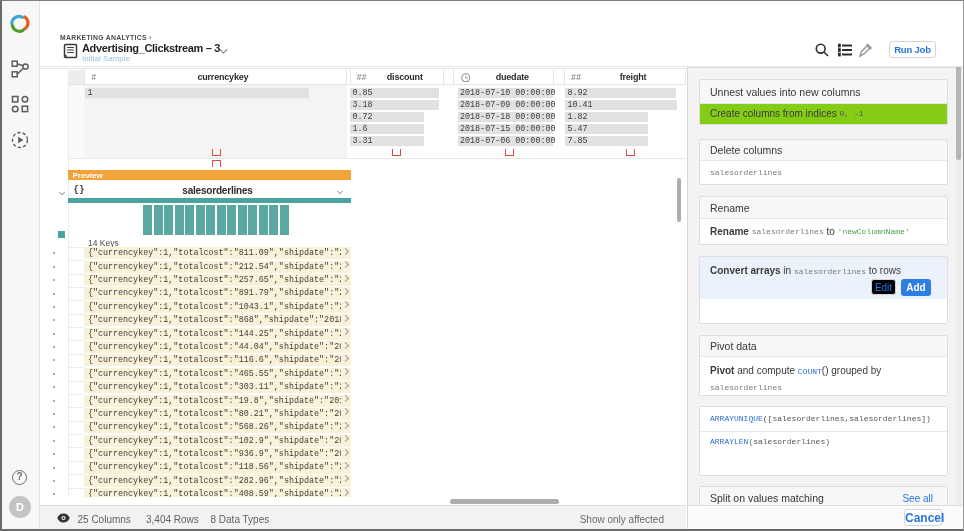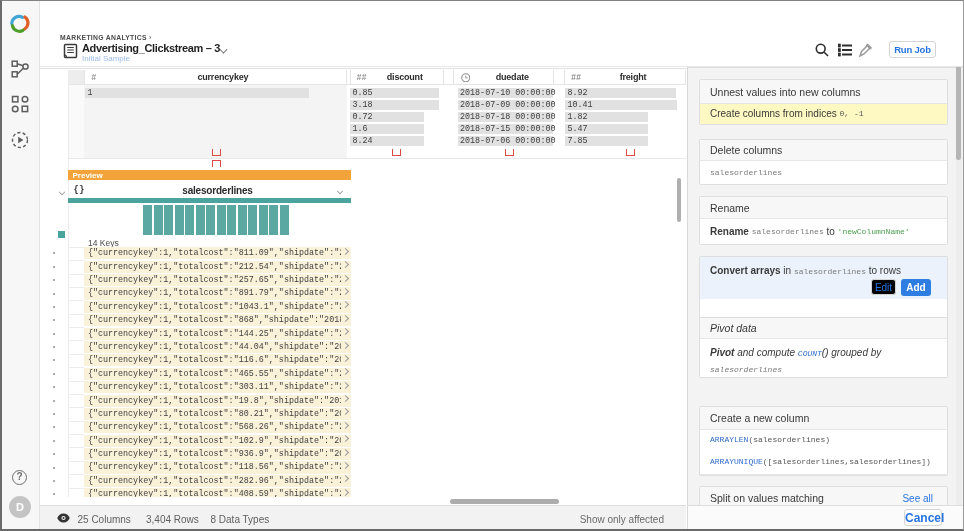--- a/index.html
+++ b/index.html
@@ -287,21 +287,21 @@
 <div class="ctxt mono" style="left:47.5px;top:18.6px;">1</div>
 <div class="cbar" style="left:310.0px;top:18.6px;width:89.2px;"></div>
 <div class="ctxt mono" style="left:312.5px;top:18.6px;">0.85</div>
 <div class="cbar" style="left:310.0px;top:30.7px;width:89.2px;"></div>
 <div class="ctxt mono" style="left:312.5px;top:30.7px;">3.18</div>
 <div class="cbar" style="left:310.0px;top:42.8px;width:74.0px;"></div>
 <div class="ctxt mono" style="left:312.5px;top:42.8px;">0.72</div>
 <div class="cbar" style="left:310.0px;top:54.9px;width:74.0px;"></div>
 <div class="ctxt mono" style="left:312.5px;top:54.9px;">1.6</div>
 <div class="cbar" style="left:310.0px;top:67.0px;width:74.0px;"></div>
-<div class="ctxt mono" style="left:312.5px;top:67.0px;">8.24</div>
+<div class="ctxt mono" style="left:312.5px;top:67.0px;">3.31</div>
 <div class="cbar" style="left:417.5px;top:18.6px;width:95.0px;"></div>
 <div class="ctxt mono" style="left:420.0px;top:18.6px;">2018-07-10 00:00:00</div>
 <div class="cbar" style="left:417.5px;top:30.7px;width:95.0px;"></div>
 <div class="ctxt mono" style="left:420.0px;top:30.7px;">2018-07-09 00:00:00</div>
 <div class="cbar" style="left:417.5px;top:42.8px;width:95.0px;"></div>
 <div class="ctxt mono" style="left:420.0px;top:42.8px;">2018-07-18 00:00:00</div>
 <div class="cbar" style="left:417.5px;top:54.9px;width:95.0px;"></div>
 <div class="ctxt mono" style="left:420.0px;top:54.9px;">2018-07-15 00:00:00</div>
 <div class="cbar" style="left:417.5px;top:67.0px;width:95.0px;"></div>
 <div class="ctxt mono" style="left:420.0px;top:67.0px;">2018-07-06 00:00:00</div>
@@ -475,54 +475,53 @@
 <div class="abs" style="right:22px;top:8px;font-size:10px;color:#6b6b6b;">Show only affected</div>
 </div>
 <div class="abs" style="left:687px;top:40px;width:277px;height:491px;background:#f3f3f3;border-left:1px solid #d8d8d8;overflow:hidden;">
 <div class="abs" style="left:0;top:0;width:277px;height:28px;background:#f7f7f7;border-bottom:1px solid #ddd;"></div>
 <div class="abs" style="left:0;top:7px;width:277px;text-align:center;font-size:10.5px;color:#3c3c3c;">Suggestions</div>
 <svg class="abs" style="left:250px;top:8px;" width="11" height="11" viewBox="0 0 11 11" stroke="#4a4a4a" stroke-width="1.4">
       <path d="M1.5,1.5 L9.5,9.5 M9.5,1.5 L1.5,9.5"></path>
     </svg>
 <div class="card" style="top:39.0px;height:45.7px;">
       <div class="ctitle" style="height:24.2px;">Unnest values into new columns</div>
-      <div class="cbody" style="height:19.5px;background:#fef9c3;">Create columns from indices&nbsp;<span class="cmono" style="color:#555">0, -1</span></div>
+      <div class="cbody" style="height:19.5px;background:#84cc16;">Create columns from indices&nbsp;<span class="cmono" style="color:#555">0, -1</span></div>
     </div>
 <div class="card" style="top:98.5px;height:46.0px;">
       <div class="ctitle" style="height:21.3px;">Delete columns</div>
       <div class="cbody" style="height:22.7px;background:#fff;">
         <span class="cmono">salesorderlines</span>
       </div>
     </div>
 <div class="card" style="top:156.0px;height:49.1px;">
       <div class="ctitle" style="height:22.1px;">Rename</div>
       <div class="cbody" style="height:25.0px;background:#fff;"><span style="font-weight:bold">Rename</span>&nbsp;<span class="cmono">salesorderlines</span>&nbsp;to&nbsp;<span class="cmono" style="color:#4c9e4f">'newColumnName'</span></div>
     </div>
 <div class="card" style="top:216px;height:68.1px;">
       <div style="position:relative;height:42.3px;background:#ebf2fc;">
         <div style="position:absolute;left:10px;top:8px;font-size:10px;color:#3a3a3a;"><span style="font-weight:bold">Convert arrays</span> in <span class="cmono">salesorderlines</span> to rows</div>
         <div style="position:absolute;right:51px;top:22px;width:25px;height:15.5px;background:#000000;border:1px solid #d5d5d5;border-radius:3px;color:#2674e0;font-size:10px;text-align:center;line-height:15px;">Edit</div>
         <div style="position:absolute;right:16px;top:22px;width:30px;height:17px;background:#2e7de2;border-radius:3px;color:#fff;font-size:10px;font-weight:bold;text-align:center;line-height:17px;">Add</div>
       </div>
     </div>
-<div class="card" style="top:277px;height:60.7px;font-style:italic;">
+<div class="card" style="top:295px;height:60.7px;">
       <div class="ctitle" style="height:21.3px;">Pivot data</div>
       <div style="position:relative;height:37.4px;background:#fff;">
         <div style="position:absolute;left:10px;top:7px;font-size:10px;color:#3a3a3a;line-height:14.5px;"><span style="font-weight:bold">Pivot</span> and compute <span class="cblue">COUNT</span>() grouped by<br><span class="cmono">salesorderlines</span></div>
       </div>
     </div>
 <div class="card" style="top:365.8px;height:70px;">
-      <div class="ctitle" style="height:23.4px;">Create a new column</div>
+      <div class="cbody" style="height:25px;border-bottom:1px solid #e6e6e6;">
+        <span class="cblue">ARRAYUNIQUE</span>
+        <span class="cmono" style="color:#555">([salesorderlines,salesorderlines])</span>
+      </div>
       <div class="cbody" style="height:19.6px;">
         <span class="cblue">ARRAYLEN</span>
         <span class="cmono" style="color:#555">(salesorderlines)</span>
-      </div>
-      <div class="cbody" style="height:25px;border-bottom:1px solid #e6e6e6;">
-        <span class="cblue">ARRAYUNIQUE</span>
-        <span class="cmono" style="color:#555">([salesorderlines,salesorderlines])</span>
       </div>
     </div>
 <div class="card" style="top:446.4px;height:40px;">
       <div class="ctitle" style="height:22.6px;justify-content:space-between;padding-right:14px;">
         <span>Split on values matching</span>
         <span style="color:#2674e0;font-size:10px;">See all</span>
       </div>
     </div>
 <div class="abs" style="left:267.5px;top:0;width:6px;height:465px;background:#ededed;"></div>
 <div class="abs" style="left:268px;top:6px;width:5px;height:114px;background:#b5b5b5;border-radius:2.5px;"></div>

